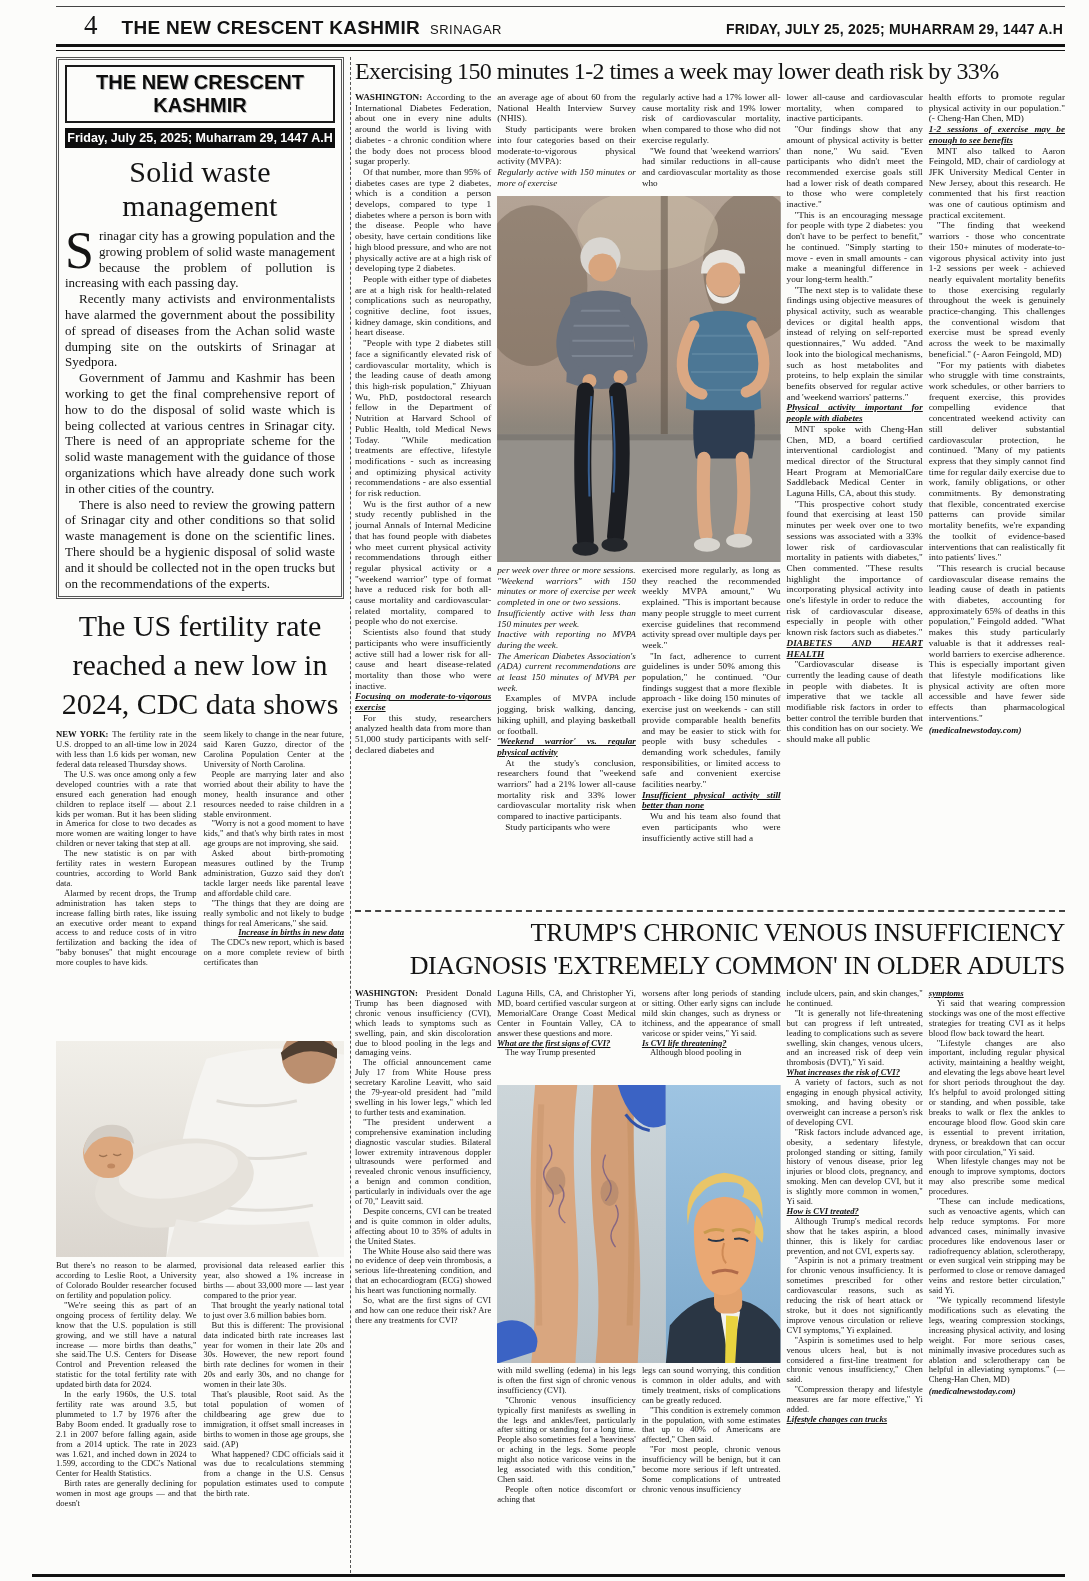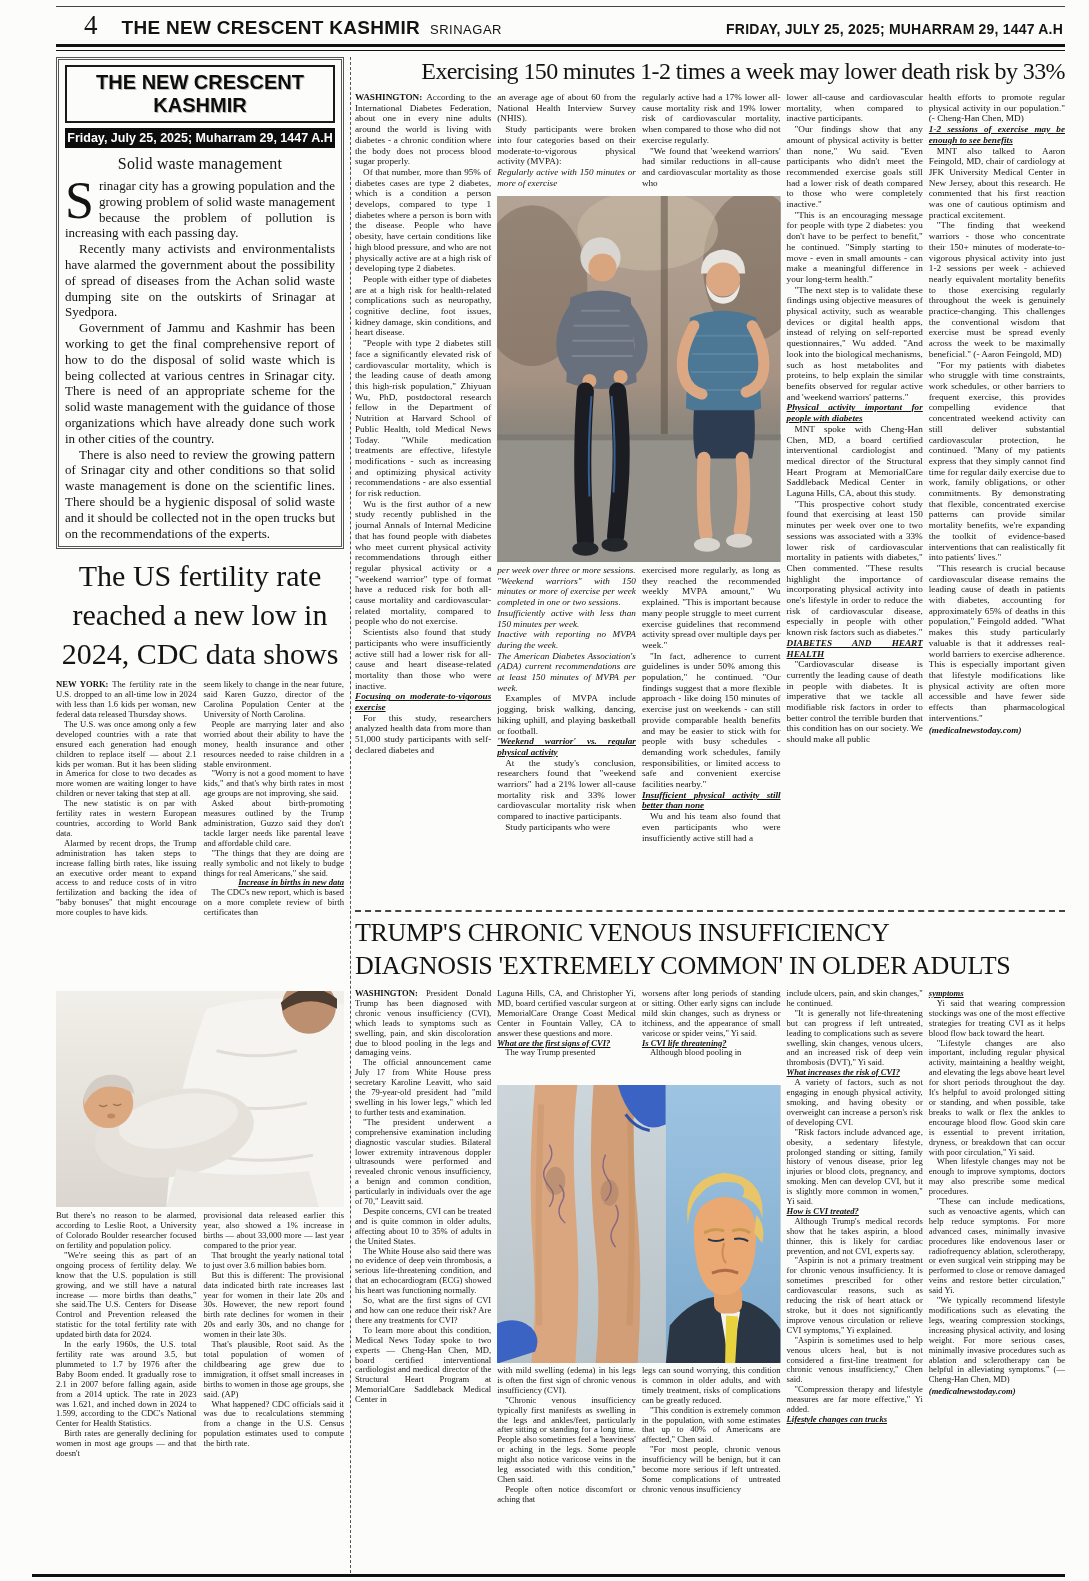--- a/index.html
+++ b/index.html
@@ -20,53 +20,53 @@
   .vdash{border-left:1px dashed #555;margin:0 4px 0 6px}
   .rightcol{flex:1;min-width:0}
 
   
   .editorial{border:3px double #555;padding:5px 6px;background:#fcfcfa}
   .edmast{border:2px solid #1a1a1a;padding:4px 1px;text-align:center}
   .edmast span{font-family:"Liberation Sans",sans-serif;font-weight:900;font-size:20px;
                letter-spacing:0;color:#0d0d0d;text-shadow:1px 1px 0 #bdbdbd}
   .eddate{background:#0d0d0d;color:#fff;font-family:"Liberation Sans",sans-serif;
           font-weight:700;font-size:12.5px;text-align:center;padding:3px 2px;margin-top:5px}
-  .edtitle{font-weight:400;font-size:16px;text-align:center;margin:7px 8px 5px;letter-spacing:.2px}
+  .edtitle{font-weight:400;font-size:30px;text-align:center;margin:7px 8px 5px;letter-spacing:.2px}
   .editorial p{font-size:13px;line-height:15.8px;text-align:justify;text-indent:14px;margin:0}
   .edlead{text-indent:0 !important}
   .dropcap{float:left;font-size:52px;line-height:40px;padding:3px 5px 0 0}
 
   
   .fertility{margin-top:7px}
   .fhead{font-weight:400;font-size:30px;line-height:1.3;text-align:center;margin:3px 0 7px}
   .fcols{display:flex;gap:7px}
   .fc{flex:1;min-width:0}
   .fc p{font-size:8.6px;line-height:9.9px;margin:0;text-align:justify;text-indent:8px}
   .ftop{height:308px;overflow:hidden}
   .fbot{height:296px;overflow:hidden}
   .photo{overflow:hidden;background:#ddd}
   .photo svg{display:block;width:100%;height:100%}
   .photo.baby{height:216px;margin:3px 0 4px}
 
   
-  .exhead{font-weight:400;font-size:24px;letter-spacing:-.6px;text-align:right;
+  .exhead{font-weight:400;font-size:24px;letter-spacing:-.6px;text-align:left;
           white-space:nowrap;overflow:hidden;margin:1px 0 7px}
   .artcols{display:flex;gap:6px}
   .artcols .col{flex:1 1 0;min-width:0}
   .artcols .mid{flex:2.08 1 0;min-width:0;display:flex;flex-direction:column}
   .midtop,.midbot{display:flex;gap:6px}
   .midtop .col,.midbot .col{flex:1 1 0;min-width:0}
   .exh{height:812px;overflow:hidden}
   .exercise .midtop{height:104px;overflow:hidden;flex:none}
   .photo.joggers{height:366px;flex:none}
   .exercise .midbot{flex:1;overflow:hidden;margin-top:3px}
   .exercise .col p,.exercise .midtop p,.exercise .midbot p{
       font-size:9.2px;line-height:10.7px;margin:0;text-align:justify;text-indent:8px}
   .hdash{border-top:2px dashed #444;margin:6px 0 5px}
-  .trhead{font-weight:400;font-size:26px;line-height:1.25;text-align:left;margin:1px 0 7px;letter-spacing:-.3px}
+  .trhead{font-weight:400;font-size:26px;line-height:1.25;text-align:right;margin:1px 0 7px;letter-spacing:-.3px}
   .trh{height:584px;overflow:hidden}
   .trump .midtop{height:96px;overflow:hidden;flex:none}
   .photo.trump-img{height:278px;flex:none}
   .trump .midbot{flex:1;overflow:hidden;margin-top:3px}
   .trump .col p,.trump .midtop p,.trump .midbot p{
       font-size:8.6px;line-height:9.9px;margin:0;text-align:justify;text-indent:8px}
 
   
   .col p:first-child,.fc p:first-child{text-indent:0}
   p.sub{font-style:italic;font-weight:700;text-decoration:underline;text-indent:0 !important;text-align:right}
@@ -299,21 +299,20 @@
       <section class="trump">
         <h1 class="trhead"><span>TRUMP'S CHRONIC VENOUS INSUFFICIENCY</span><br><span>DIAGNOSIS 'EXTREMELY COMMON' IN OLDER ADULTS</span></h1>
         <div class="artcols trh">
           <div class="col">
               <p><b>WASHINGTON: </b>President Donald Trump has been diagnosed with chronic venous insufficiency (CVI), which leads to symptoms such as swelling, pain, and skin discoloration due to blood pooling in the legs and damaging veins.</p>
               <p>The official announcement came July 17 from White House press secretary Karoline Leavitt, who said the 79-year-old president had "mild swelling in his lower legs," which led to further tests and examination.</p>
               <p>"The president underwent a comprehensive examination including diagnostic vascular studies. Bilateral lower extremity intravenous doppler ultrasounds were performed and revealed chronic venous insufficiency, a benign and common condition, particularly in individuals over the age of 70," Leavitt said.</p>
               <p>Despite concerns, CVI can be treated and is quite common in older adults, affecting about 10 to 35% of adults in the United States.</p>
               <p>The White House also said there was no evidence of deep vein thrombosis, a serious life-threatening condition, and that an echocardiogram (ECG) showed his heart was functioning normally.</p>
               <p>So, what are the first signs of CVI and how can one reduce their risk? Are there any treatments for CVI?</p>
-              <p>To learn more about this condition, Medical News Today spoke to two experts — Cheng-Han Chen, MD, board certified interventional cardiologist and medical director of the Structural Heart Program at MemorialCare Saddleback Medical Center in</p>
             </div>
           <div class="mid">
             <div class="midtop">
               <div class="col">
                   <p>Laguna Hills, CA, and Christopher Yi, MD, board certified vascular surgeon at MemorialCare Orange Coast Medical Center in Fountain Valley, CA to answer these questions and more.</p>
                   <p class="sub">What are the first signs of CVI?</p>
                   <p>The way Trump presented</p>
                 </div>
               <div class="col">
                   <p>worsens after long periods of standing or sitting. Other early signs can include mild skin changes, such as dryness or itchiness, and the appearance of small varicose or spider veins," Yi said.</p>

